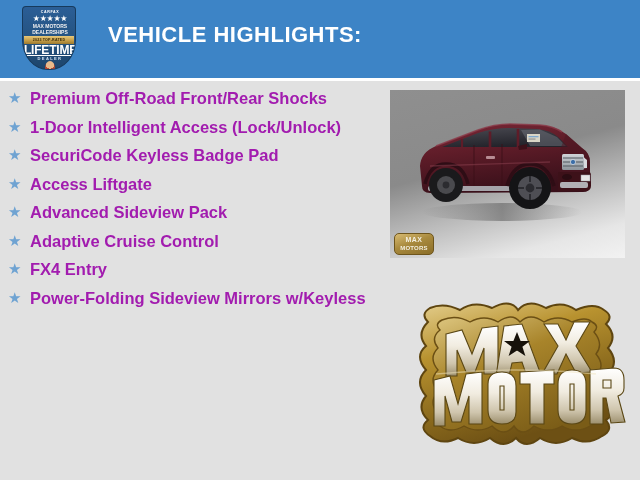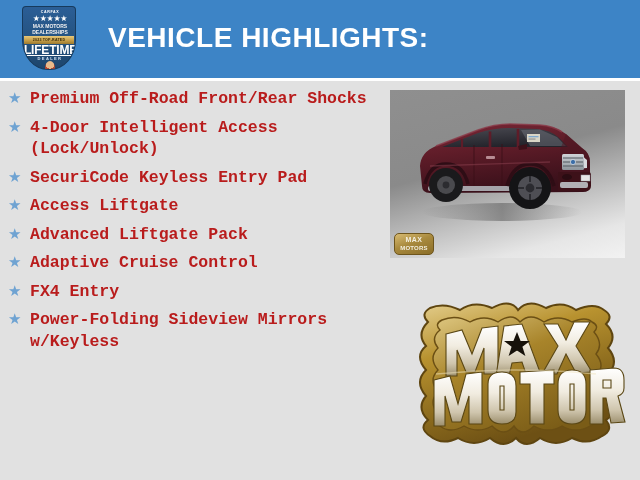--- a/index.html
+++ b/index.html
@@ -34,21 +34,21 @@
   #header-underline {
     position: absolute;
     left: 0; top: 78px;
     width: 640px; height: 3px;
     background: #ffffff;
   }
   #page-title {
     position: absolute;
     left: 108px;
     top: 22px;
-    font-size: 28px;
+    font-size: 22px;
     font-weight: bold;
     color: #ffffff;
     letter-spacing: 0.5px;
     white-space: nowrap;
     font-family: "Liberation Sans", sans-serif;
   }
 
   
   #carfax-badge {
     position: absolute;
@@ -162,22 +162,22 @@
     line-height: 21px;
     color: #6fa3d2;
     text-align: left;
     font-family: "DejaVu Sans", sans-serif;
   }
   .highlight-text {
     flex: 1 1 auto;
     font-size: 16.5px;
     font-weight: bold;
     line-height: 21.5px;
-    color: #b91c1c;
-    font-family: Liberation Mono, monospace;
+    color: #a21caf;
+    font-family: Liberation Sans, sans-serif;
   }
 
   
   #vehicle-photo {
     position: absolute;
     left: 390px;
     top: 90px;
     width: 235px;
     height: 168px;
     background: linear-gradient(165deg,#8f8f8f 0%, #8a8a8a 42%, #b6b6b6 62%, #e6e6e6 85%, #f2f2f2 100%);
@@ -242,33 +242,33 @@
 
   <div id="page-title">VEHICLE HIGHLIGHTS:</div>
 
   <div id="highlights-list">
     <div class="highlight-item">
       <span class="highlight-star">★</span>
       <span class="highlight-text">Premium Off-Road Front/Rear Shocks</span>
     </div>
     <div class="highlight-item">
       <span class="highlight-star">★</span>
-      <span class="highlight-text">4-Door Intelligent Access (Lock/Unlock)</span>
-    </div>
-    <div class="highlight-item">
-      <span class="highlight-star">★</span>
-      <span class="highlight-text">SecuriCode Keyless Entry Pad</span>
+      <span class="highlight-text">1-Door Intelligent Access (Lock/Unlock)</span>
+    </div>
+    <div class="highlight-item">
+      <span class="highlight-star">★</span>
+      <span class="highlight-text">SecuriCode Keyless Badge Pad</span>
     </div>
     <div class="highlight-item">
       <span class="highlight-star">★</span>
       <span class="highlight-text">Access Liftgate</span>
     </div>
     <div class="highlight-item">
       <span class="highlight-star">★</span>
-      <span class="highlight-text">Advanced Liftgate Pack</span>
+      <span class="highlight-text">Advanced Sideview Pack</span>
     </div>
     <div class="highlight-item">
       <span class="highlight-star">★</span>
       <span class="highlight-text">Adaptive Cruise Control</span>
     </div>
     <div class="highlight-item">
       <span class="highlight-star">★</span>
       <span class="highlight-text">FX4 Entry</span>
     </div>
     <div class="highlight-item">

